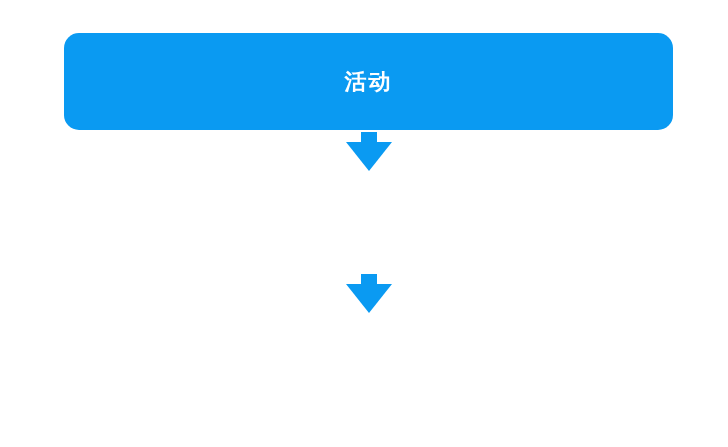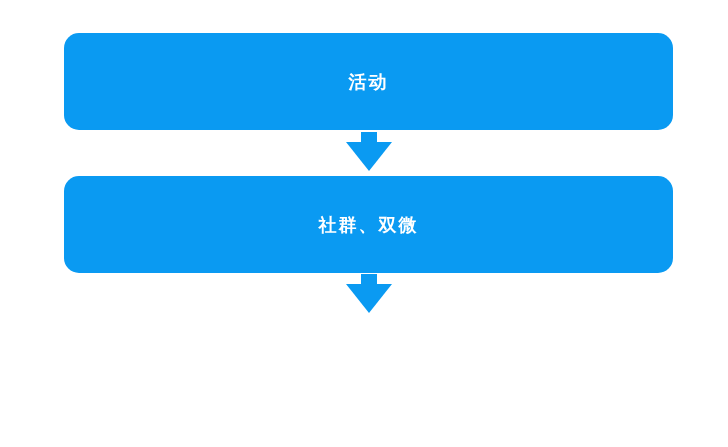--- a/index.html
+++ b/index.html
@@ -30,21 +30,21 @@
     border-radius: 15px;
     display: flex;
     align-items: center;
     justify-content: center;
   }
   .node-1 { top: 33px; }
   .node-2 { top: 176px; }
   .node-3 { top: 317px; }
   .node-label {
     color: #ffffff;
-    font-size: 18px;
+    font-size: 22px;
     font-weight: bold;
     letter-spacing: 2px;
     line-height: 1;
     user-select: none;
   }
   .arrow {
     position: absolute;
     left: 345px;
     width: 47px;
     display: flex;
@@ -73,23 +73,20 @@
 
   <div class="node node-1">
     <span class="node-label">活动</span>
   </div>
 
   <div class="arrow arrow-1">
     <div class="stem"></div>
     <div class="head"></div>
   </div>
 
-  <div class="node node-2">
-    <span class="node-label">社群、双微</span>
-  </div>
 
   <div class="arrow arrow-2">
     <div class="stem"></div>
     <div class="head"></div>
   </div>
 
 
 </div>
 
 </body></html>

